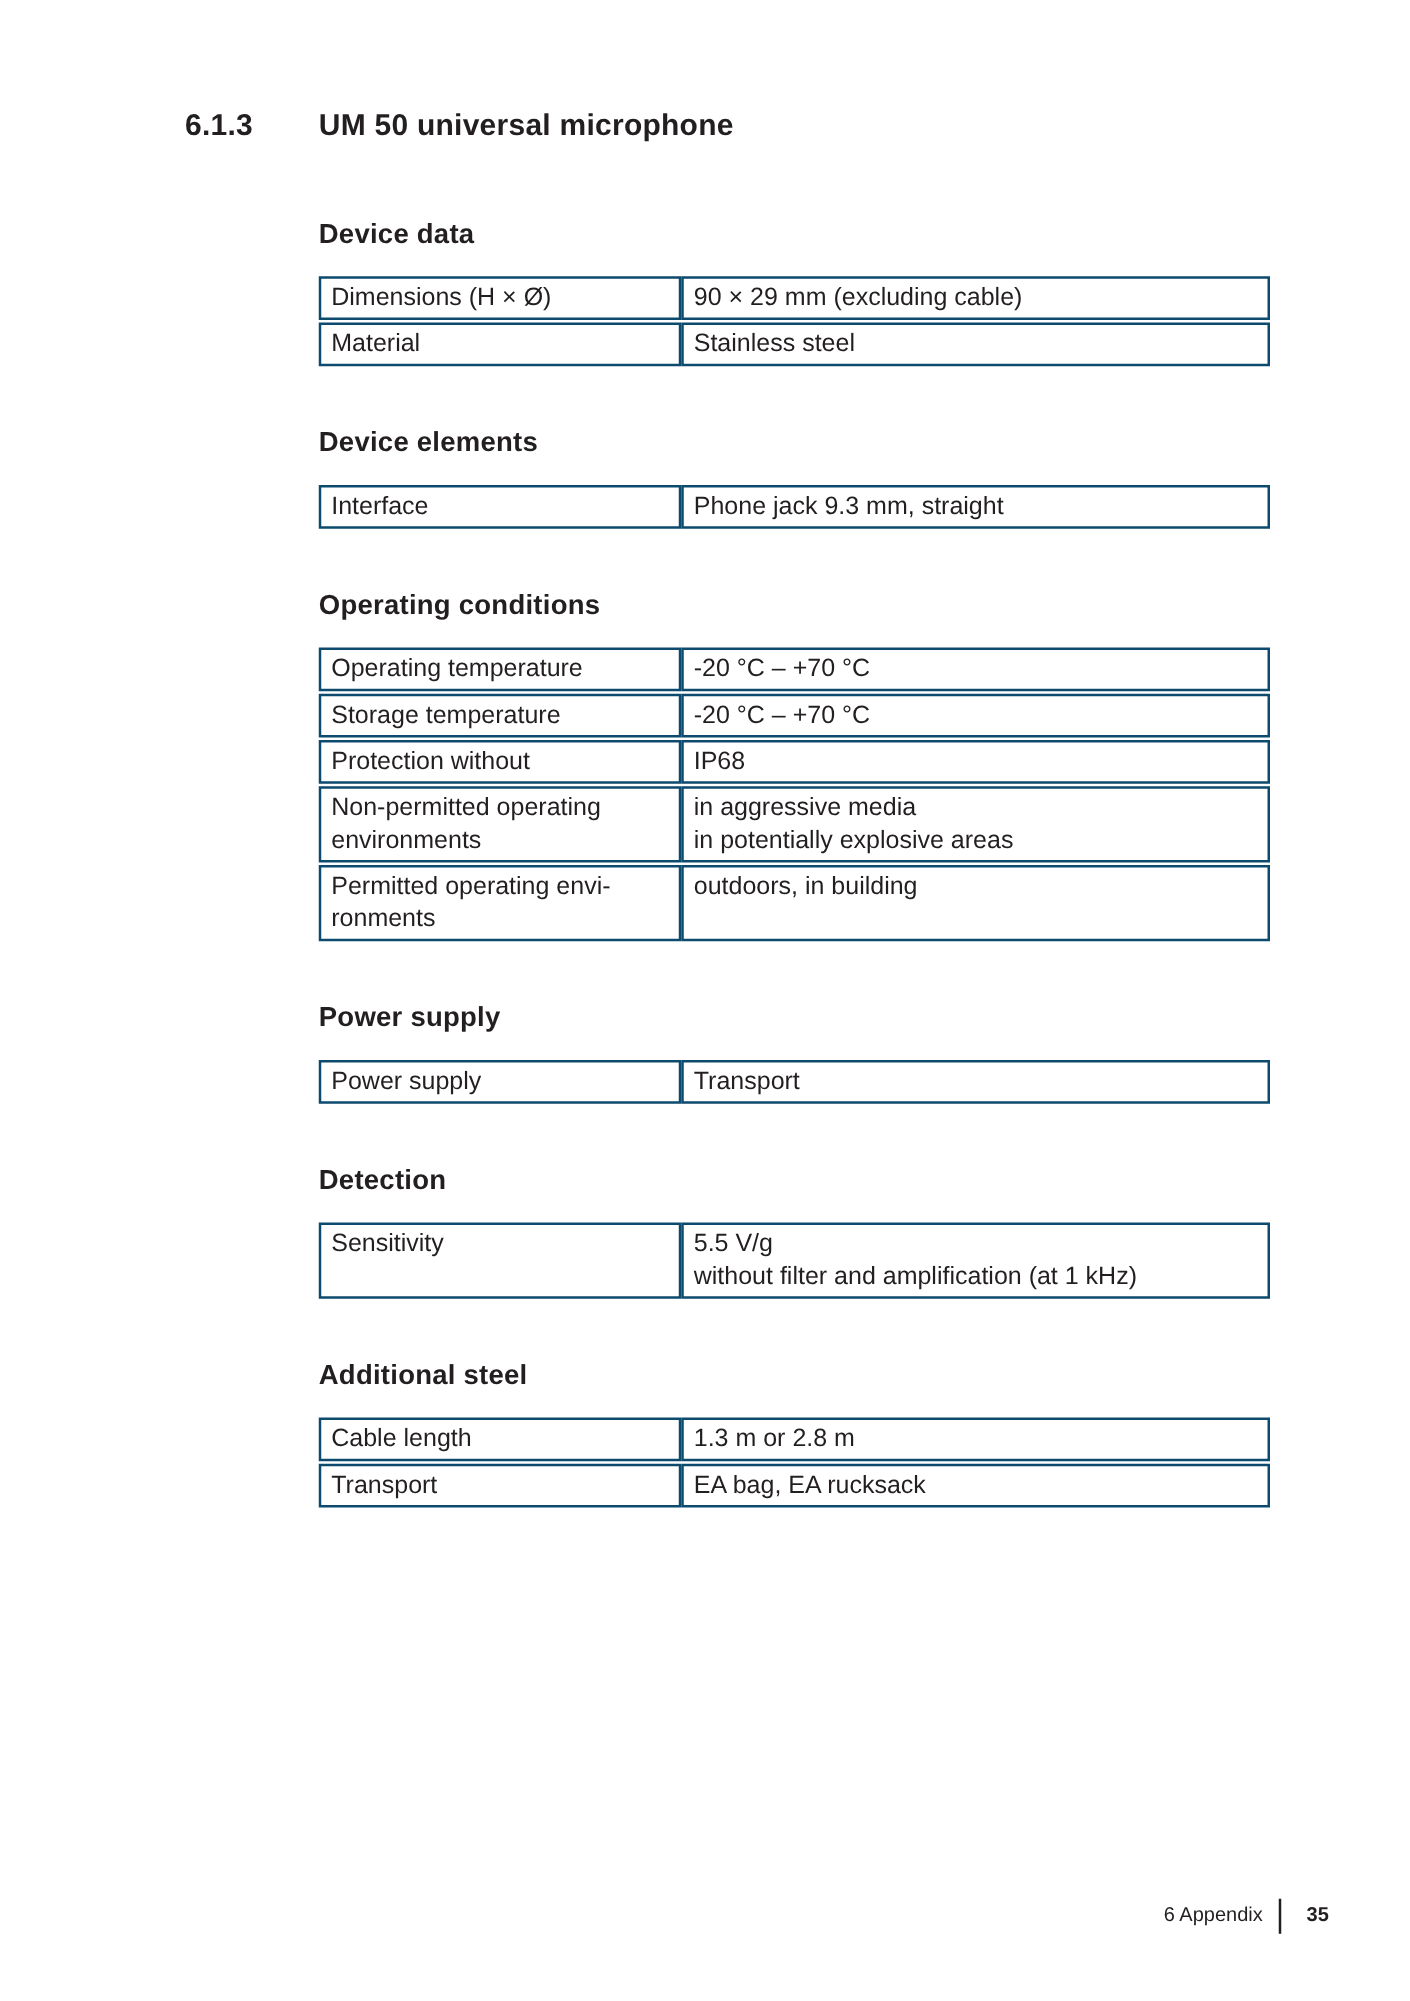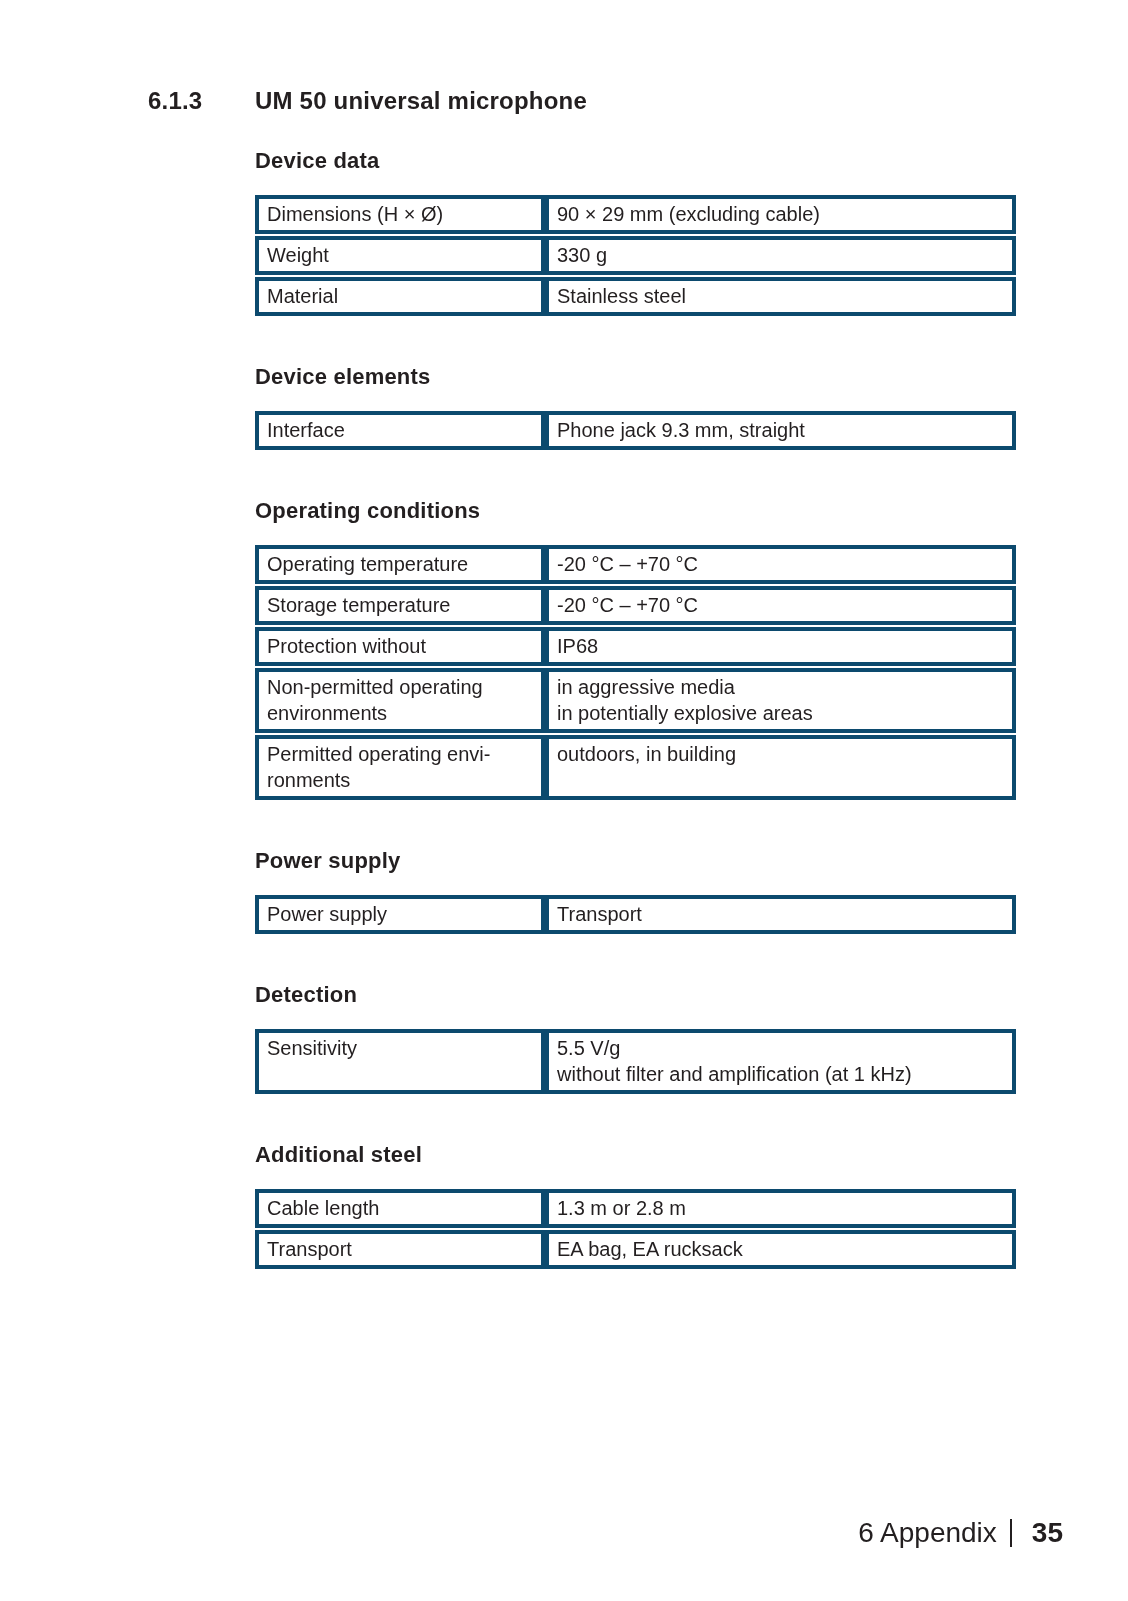--- a/index.html
+++ b/index.html
@@ -27,53 +27,53 @@
     line-height: 30px;
     letter-spacing: 0.2px;
   }
   .title-num {
     width: 107px;
     flex: 0 0 107px;
   }
   .content {
     position: absolute;
     left: 255px;
-    top: 102px;
+    top: 128px;
     width: 761px;
   }
   .content h3 {
     margin: 46px 0 19px 0;
     font-size: 22px;
     font-weight: bold;
     line-height: 26px;
     letter-spacing: 0.2px;
   }
   table.spec {
     width: 100%;
     table-layout: fixed;
     border-collapse: separate;
     border-spacing: 0 2px;
     font-size: 20px;
   }
   table.spec col.c1 { width: 290px; }
   table.spec td {
-    border: 4px solid #0c4a6e;
+    border: 2px solid #0c4a6e;
     padding: 2px 8px 3px 8px;
     vertical-align: top;
     line-height: 26px;
     white-space: pre-line;
     overflow: hidden;
   }
   .footer {
     position: absolute;
     right: 65px;
     bottom: 54px;
     display: flex;
     align-items: center;
-    font-size: 28px;
+    font-size: 16px;
     line-height: 28px;
   }
   .footer .chapter { font-weight: normal; }
   .footer .sep {
     width: 2px;
     height: 28px;
     background: #231f20;
     margin: 0 20px 0 13px;
   }
   .footer .pagenum { font-weight: bold; }
@@ -95,24 +95,20 @@
       <colgroup>
             <col class="c1">
             <col class="c2">
           </colgroup>
       <tbody>
   <tr>
     <td>Dimensions (H × Ø)</td>
     <td>90 × 29 mm (excluding cable)</td>
   </tr>
 
-  <tr>
-    <td>Weight</td>
-    <td>330 g</td>
-  </tr>
 
   <tr>
     <td>Material</td>
     <td>Stainless steel</td>
   </tr>
 </tbody>
     </table>
   </section>
 
   <section>

